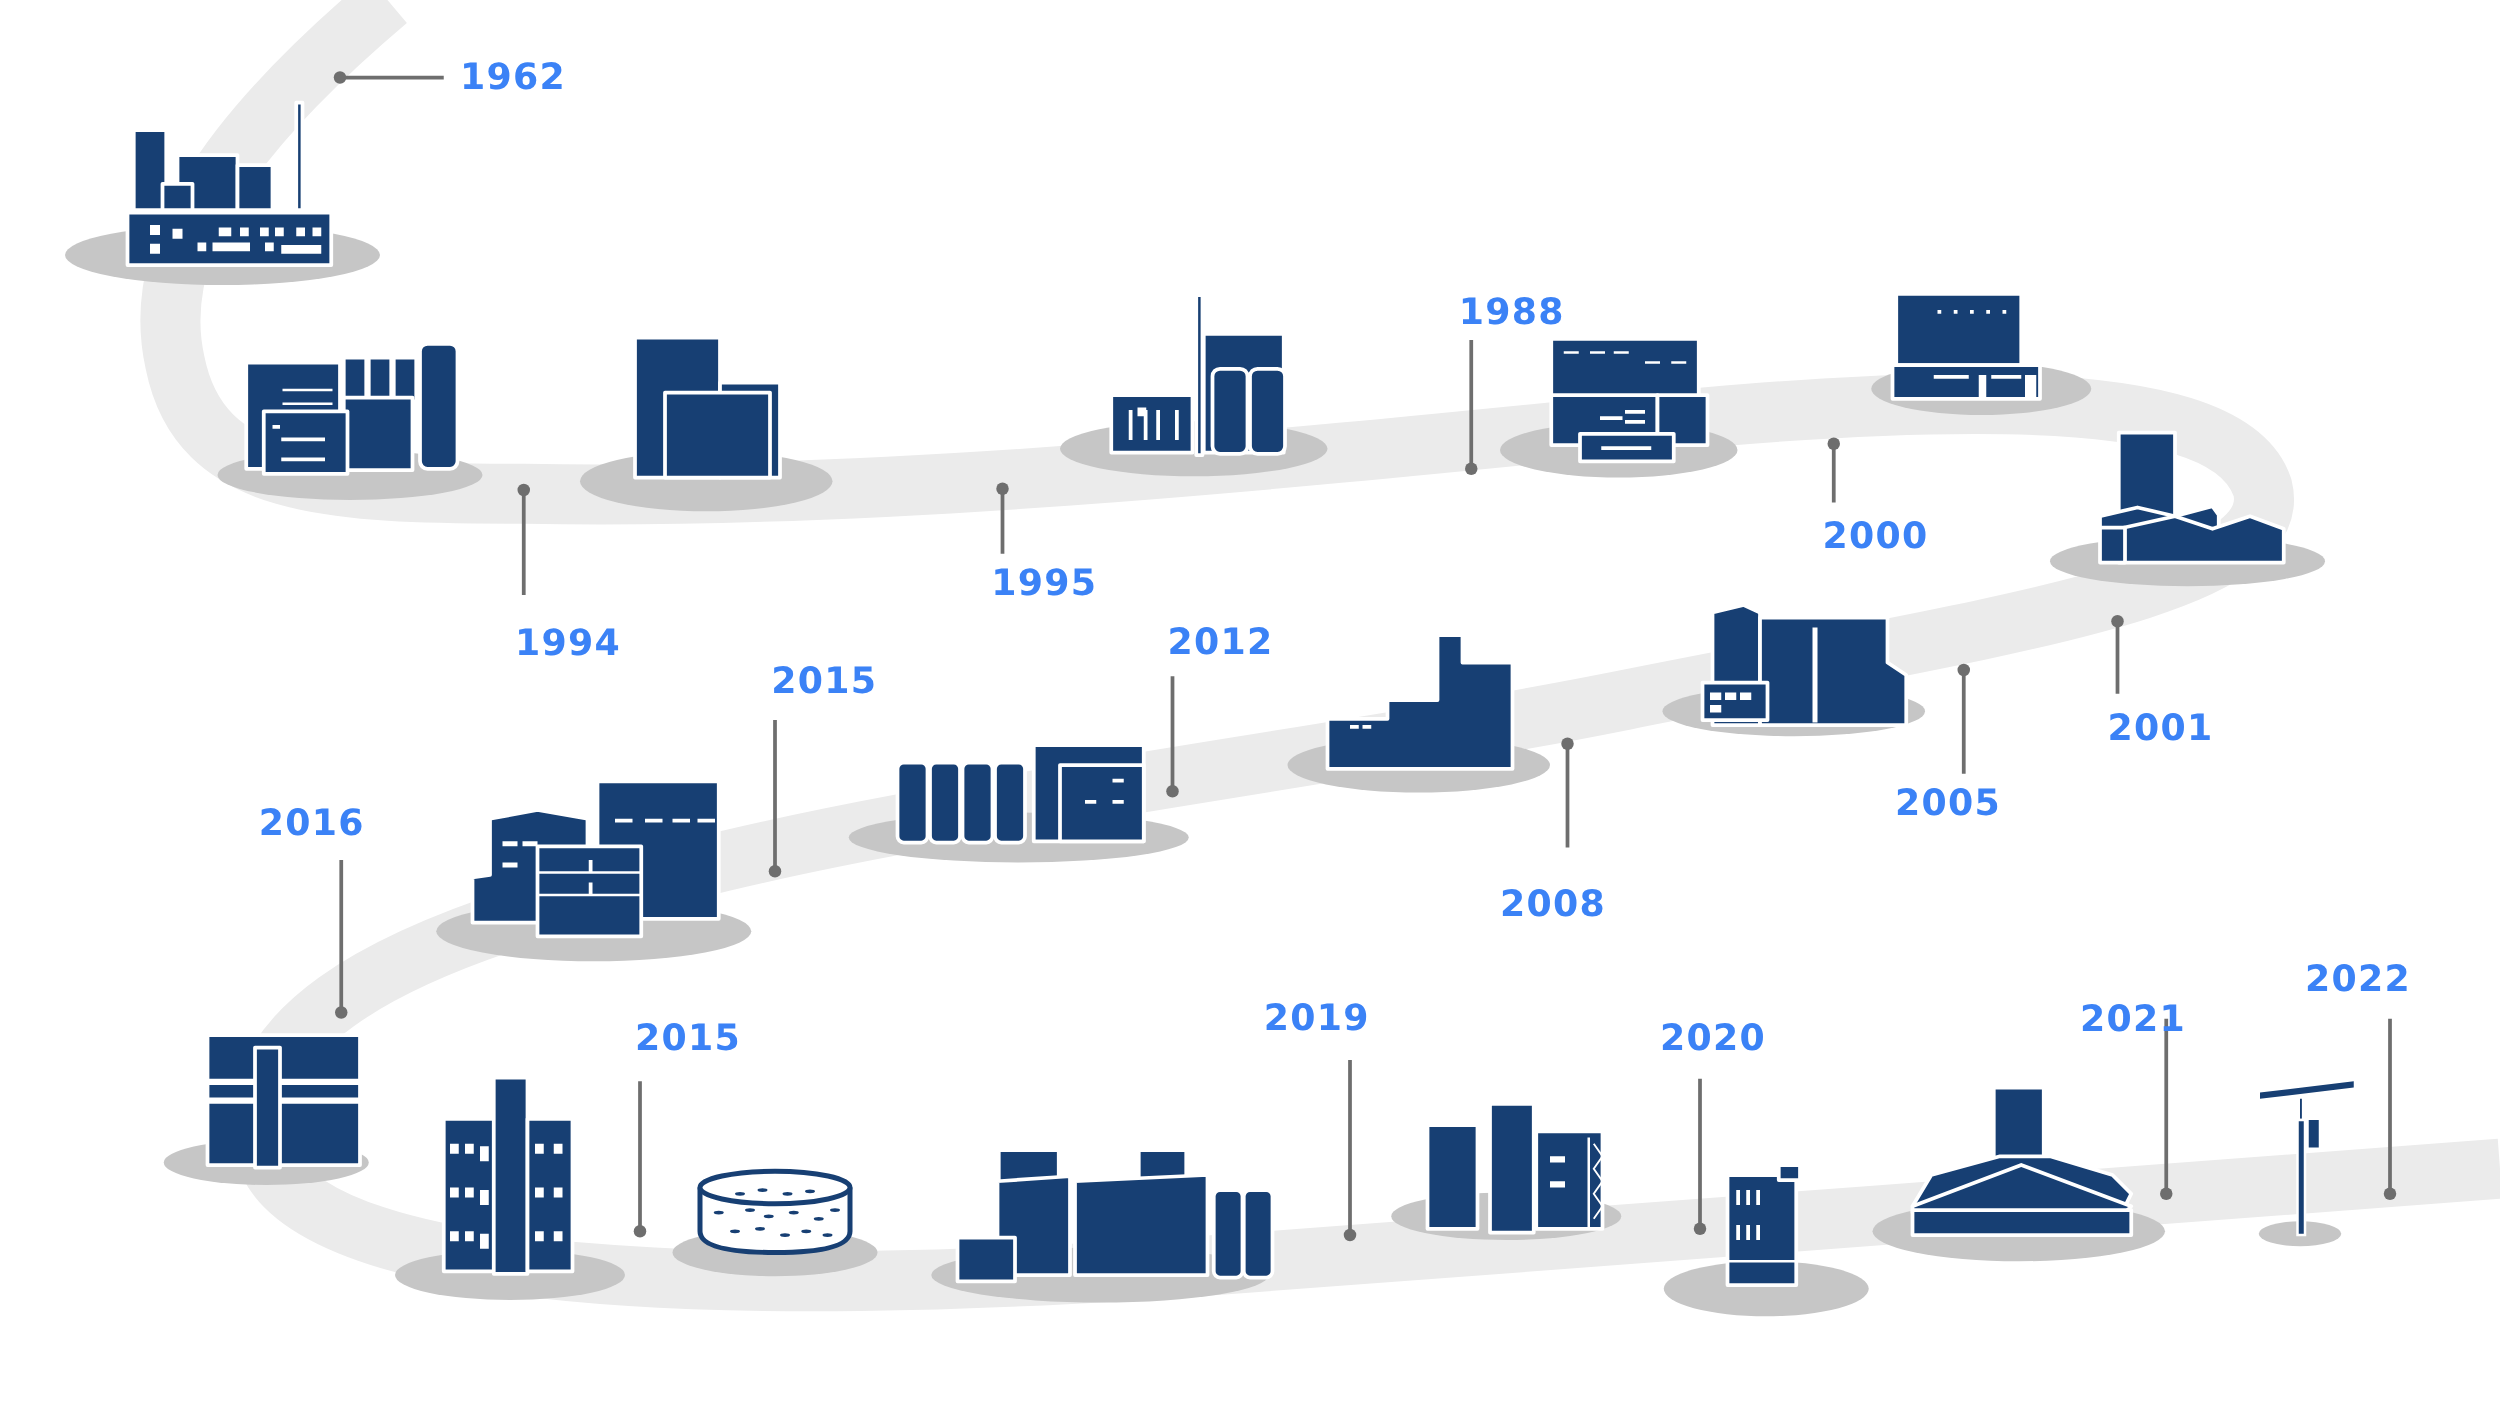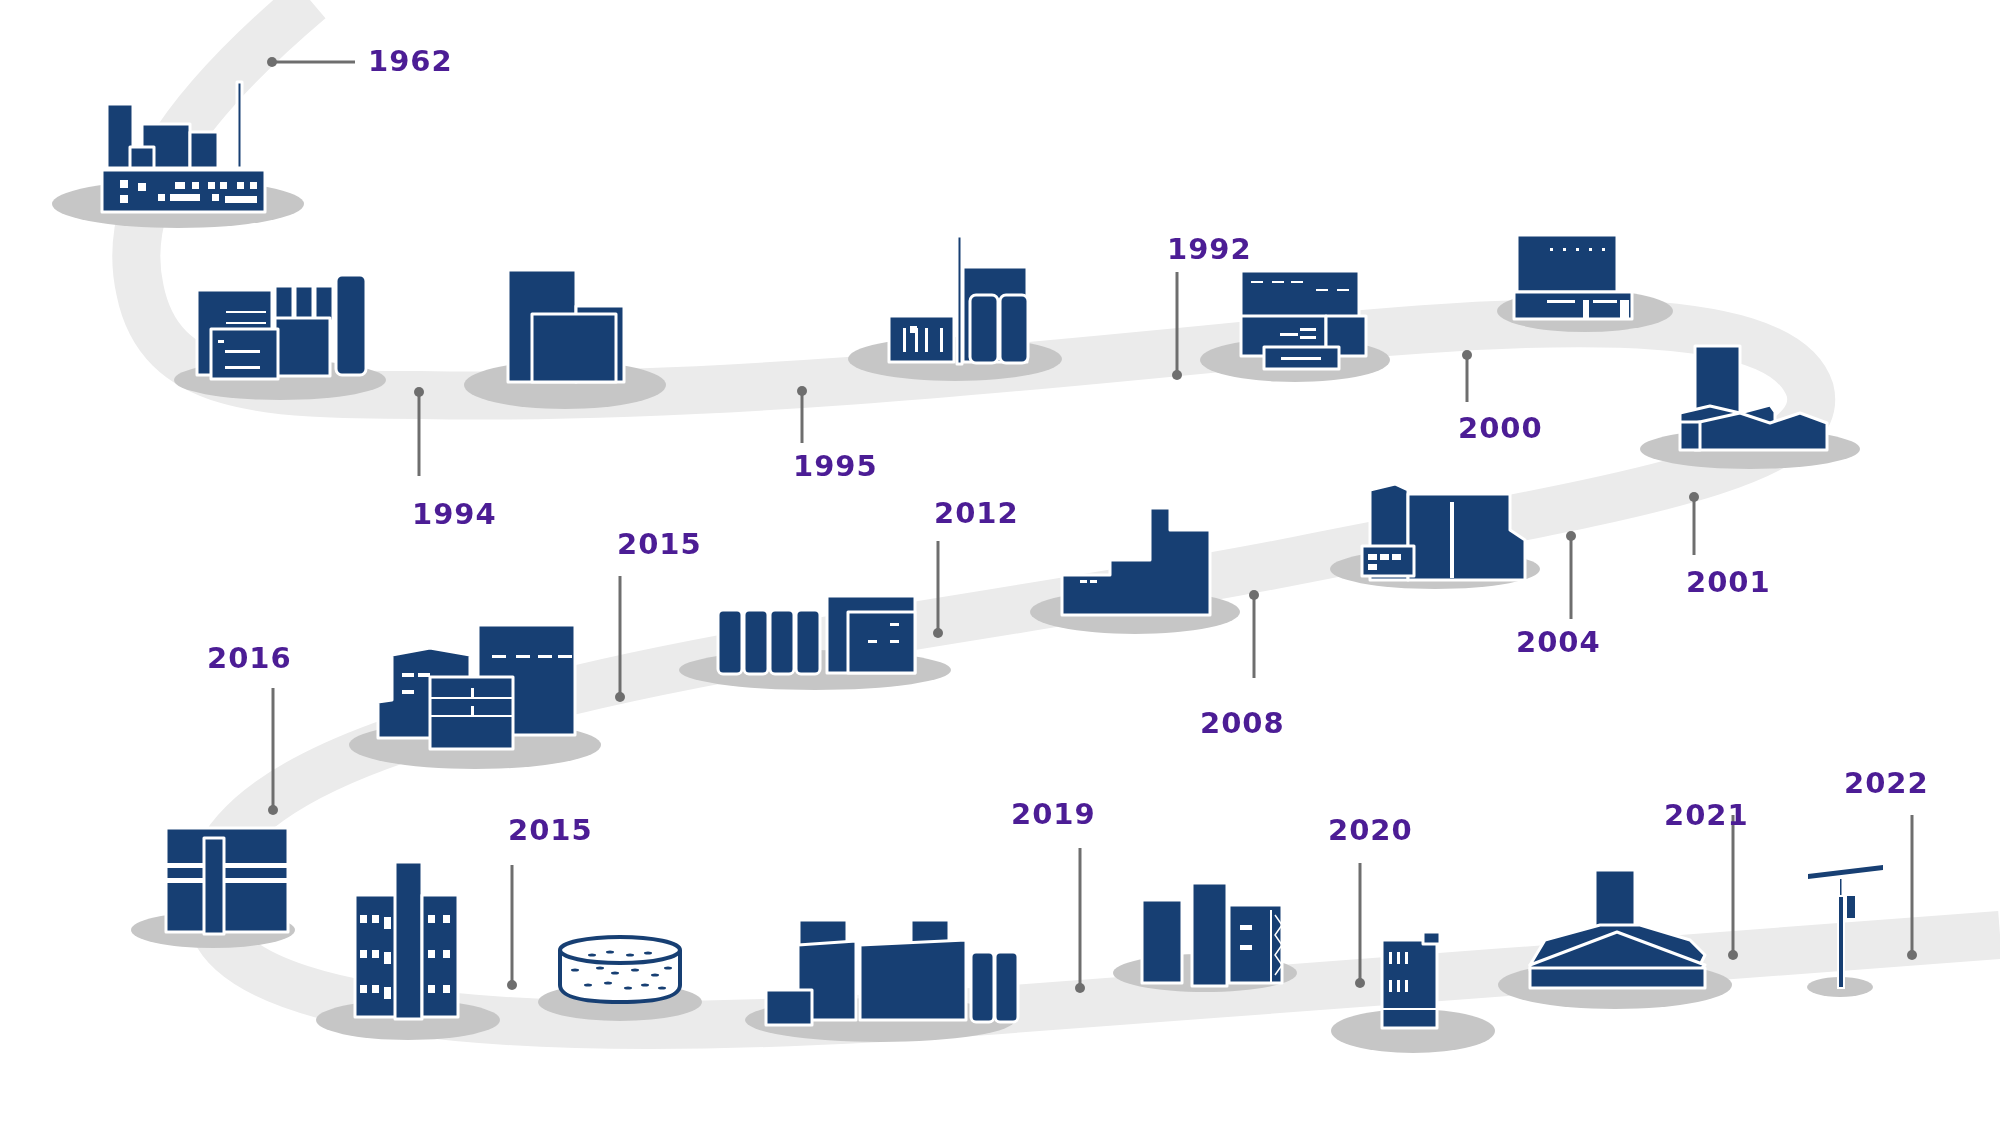--- a/index.html
+++ b/index.html
@@ -6,21 +6,21 @@
   body { width: 2000px; height: 1125px; overflow: hidden; position: relative; }
   #scene { position: absolute; left: 0; top: 0; width: 2000px; height: 1125px; }
   .road { fill: none; stroke: #ebebeb; stroke-linecap: butt; stroke-linejoin: round; }
   .shadow { fill: #c6c6c6; }
   .bld { fill: #173f73; stroke: #ffffff; stroke-width: 3; stroke-linejoin: round; }
   .win { fill: #ffffff; }
   .conn { stroke: #6e6e6e; stroke-width: 3; fill: none; }
   .dot { fill: #6e6e6e; }
   .year {
     position: absolute; font-family: "DejaVu Sans", sans-serif; font-weight: bold;
-    font-size: 29px; color: #4c1d95; letter-spacing: 1px; white-space: nowrap;
+    font-size: 29px; color: #3b82f6; letter-spacing: 1px; white-space: nowrap;
   }
 </style>
 </head>
 <body>
 
 <svg id="scene" viewBox="0 0 2000 1125" xmlns="http://www.w3.org/2000/svg">
 
   <path class="road" stroke-width="48" d="M 310 0 C 180 110, 120 200, 140 290 C 160 390, 260 395, 420 395
            C 700 400, 1000 370, 1300 340 C 1500 320, 1780 300, 1810 390
            C 1830 470, 1600 500, 1300 560 C 1050 610, 700 650, 500 710
@@ -375,24 +375,24 @@
     <g>
         <line class="conn" x1="1912" y1="815" x2="1912" y2="955"></line>
         <circle class="dot" cx="1912" cy="955" r="5"></circle>
       </g>
   </g>
 </svg>
 
 <div class="year" style="left:368px; top:44px;">1962</div>
 <div class="year" style="left:380px; top:497px;margin-left:32px;">1994</div>
 <div class="year" style="left:793px; top:449px;">1995</div>
-<div class="year" style="left:1167px; top:232px;">1992</div>
+<div class="year" style="left:1167px; top:232px;">1988</div>
 <div class="year" style="left:1458px; top:411px;">2000</div>
 <div class="year" style="left:1686px; top:565px;">2001</div>
-<div class="year" style="left:1516px; top:625px;">2004</div>
+<div class="year" style="left:1516px; top:625px;">2005</div>
 <div class="year" style="left:1200px; top:685px;margin-top:21px;">2008</div>
 <div class="year" style="left:934px; top:496px;">2012</div>
 <div class="year" style="left:617px; top:527px;text-align:center;">2015</div>
 <div class="year" style="left:207px; top:641px;">2016</div>
 <div class="year" style="left:508px; top:813px;">2015</div>
 <div class="year" style="left:1011px; top:797px;">2019</div>
 <div class="year" style="left:1328px; top:813px;">2020</div>
 <div class="year" style="left:1664px; top:766px;margin-top:32px;">2021</div>
 <div class="year" style="left:1844px; top:766px;">2022</div>
 

